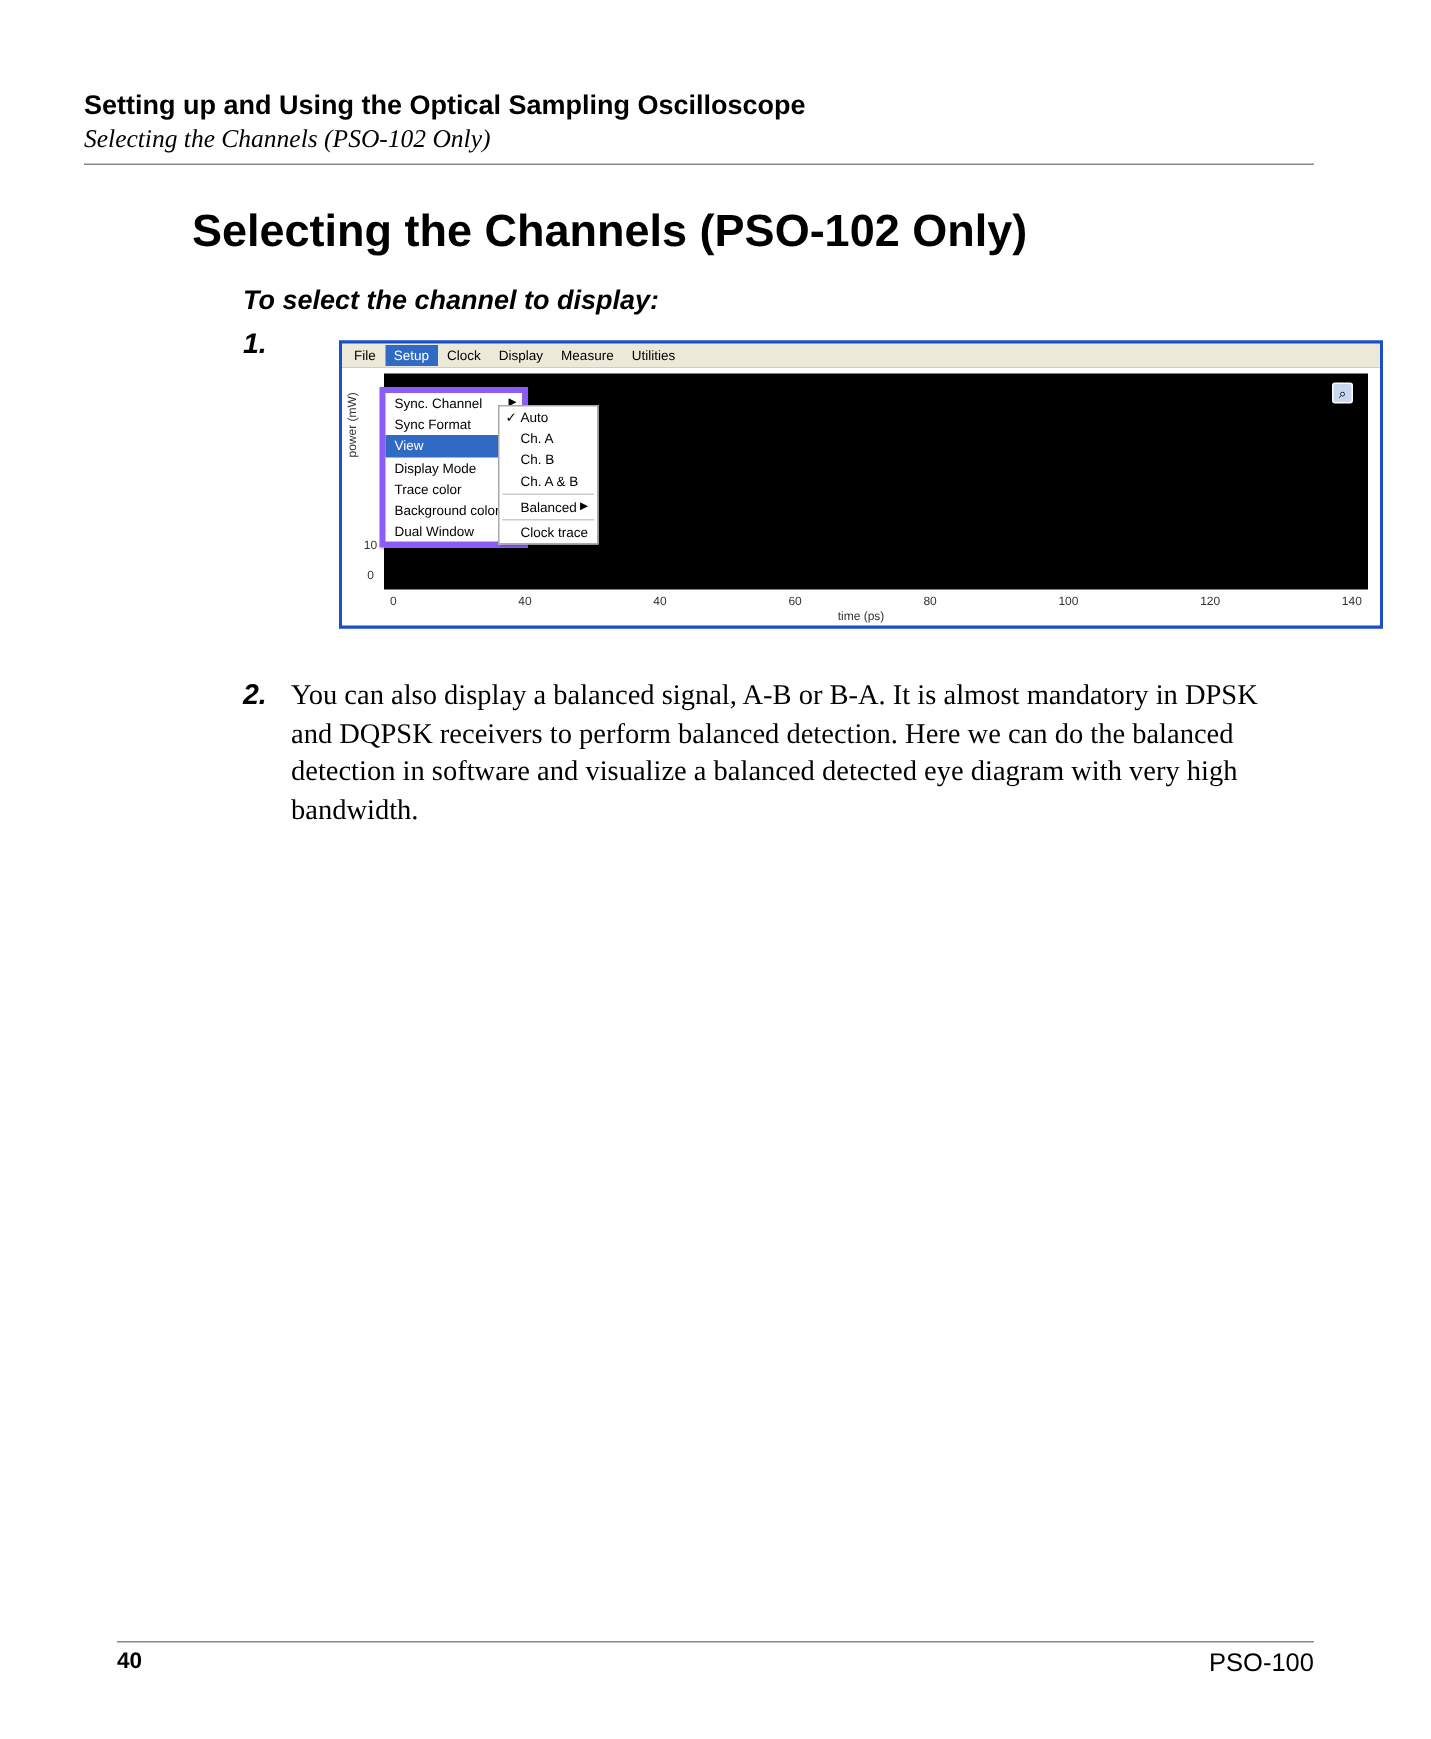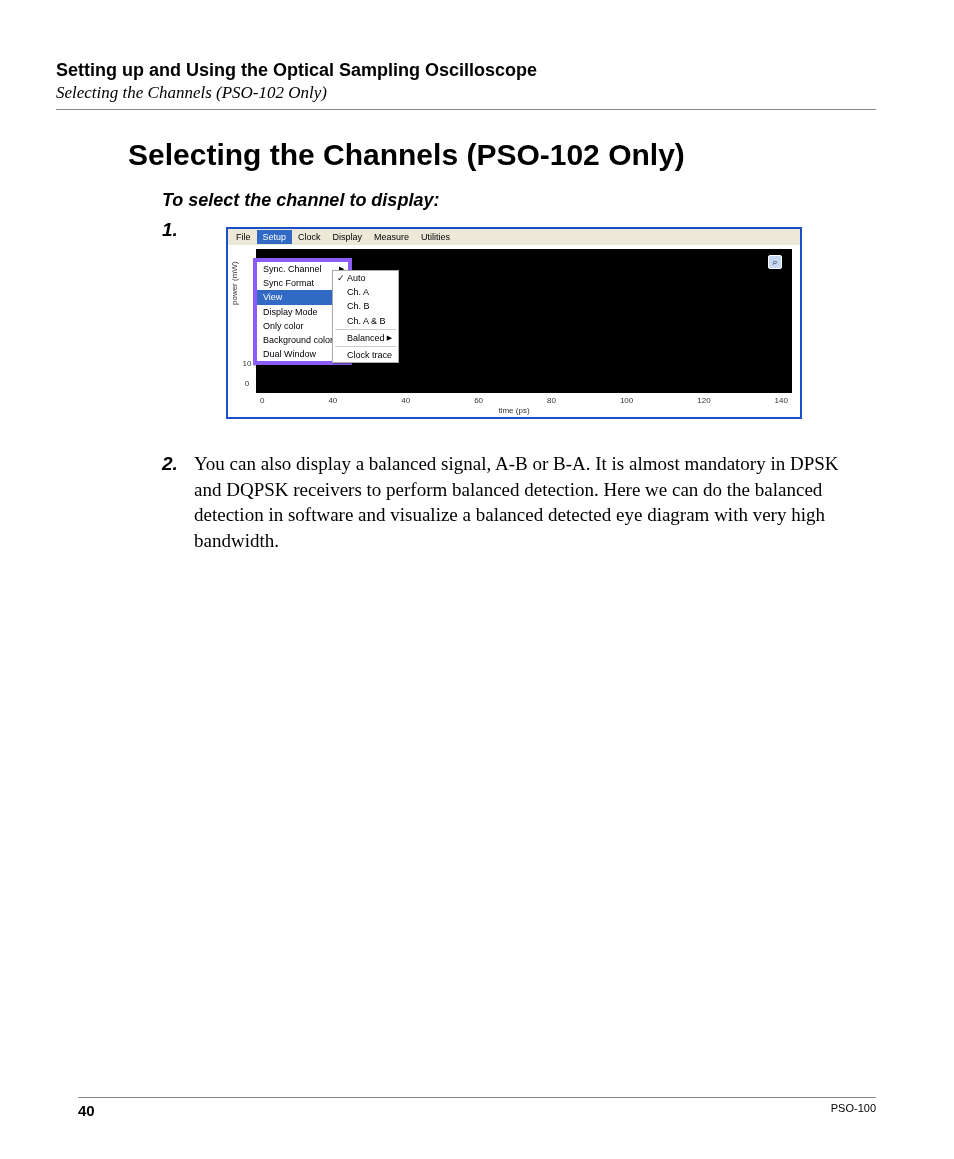--- a/index.html
+++ b/index.html
@@ -71,21 +71,21 @@
     flex-shrink: 0;
   }
   .step-text { flex: 1; }
   .step-text p { margin: 0 0 14px 0; }
   .bold { font-weight: bold; }
 
   .screenshot {
     border: 2px solid #1a4fc8;
     background: #1a4fc8;
     margin: 10px 0 20px 32px;
-    width: 576px;
+    width: 696px;
     font-family: Tahoma, Arial, sans-serif;
     font-size: 9px;
     position: relative;
   }
   .menubar {
     background: #ece9d8;
     display: flex;
     padding: 1px 2px;
     gap: 0;
     color: #000;
@@ -229,21 +229,21 @@
     display: flex;
     justify-content: space-between;
     font-size: 15px;
   }
   .page-num {
     font-family: Arial, Helvetica, sans-serif;
     font-weight: bold;
   }
   .model {
     font-family: Arial, Helvetica, sans-serif;
-    font-size: 11px;
+    font-size: 17px;
   }
 </style>
 </head>
 <body>
 
 <div class="page">
   <div class="header-chapter">Setting up and Using the Optical Sampling Oscilloscope</div>
   <div class="header-subtitle">Selecting the Channels (PSO-102 Only)</div>
   <hr class="header-rule">
 
@@ -298,21 +298,21 @@
                 </div>
                 <div class="dd-row hover">
                   <span>View</span>
                   <span class="dd-arrow">▶</span>
                 </div>
                 <div class="dd-row">
                   <span>Display Mode</span>
                   <span class="dd-arrow">▶</span>
                 </div>
                 <div class="dd-row">
-                  <span>Only color</span>
+                  <span>Trace color</span>
                   <span class="dd-arrow">▶</span>
                 </div>
                 <div class="dd-row">
                   <span>Background color</span>
                   <span class="dd-arrow">▶</span>
                 </div>
                 <div class="dd-row">
                   <span>Dual Window</span>
                   <span class="dd-arrow">▶</span>
                 </div>

